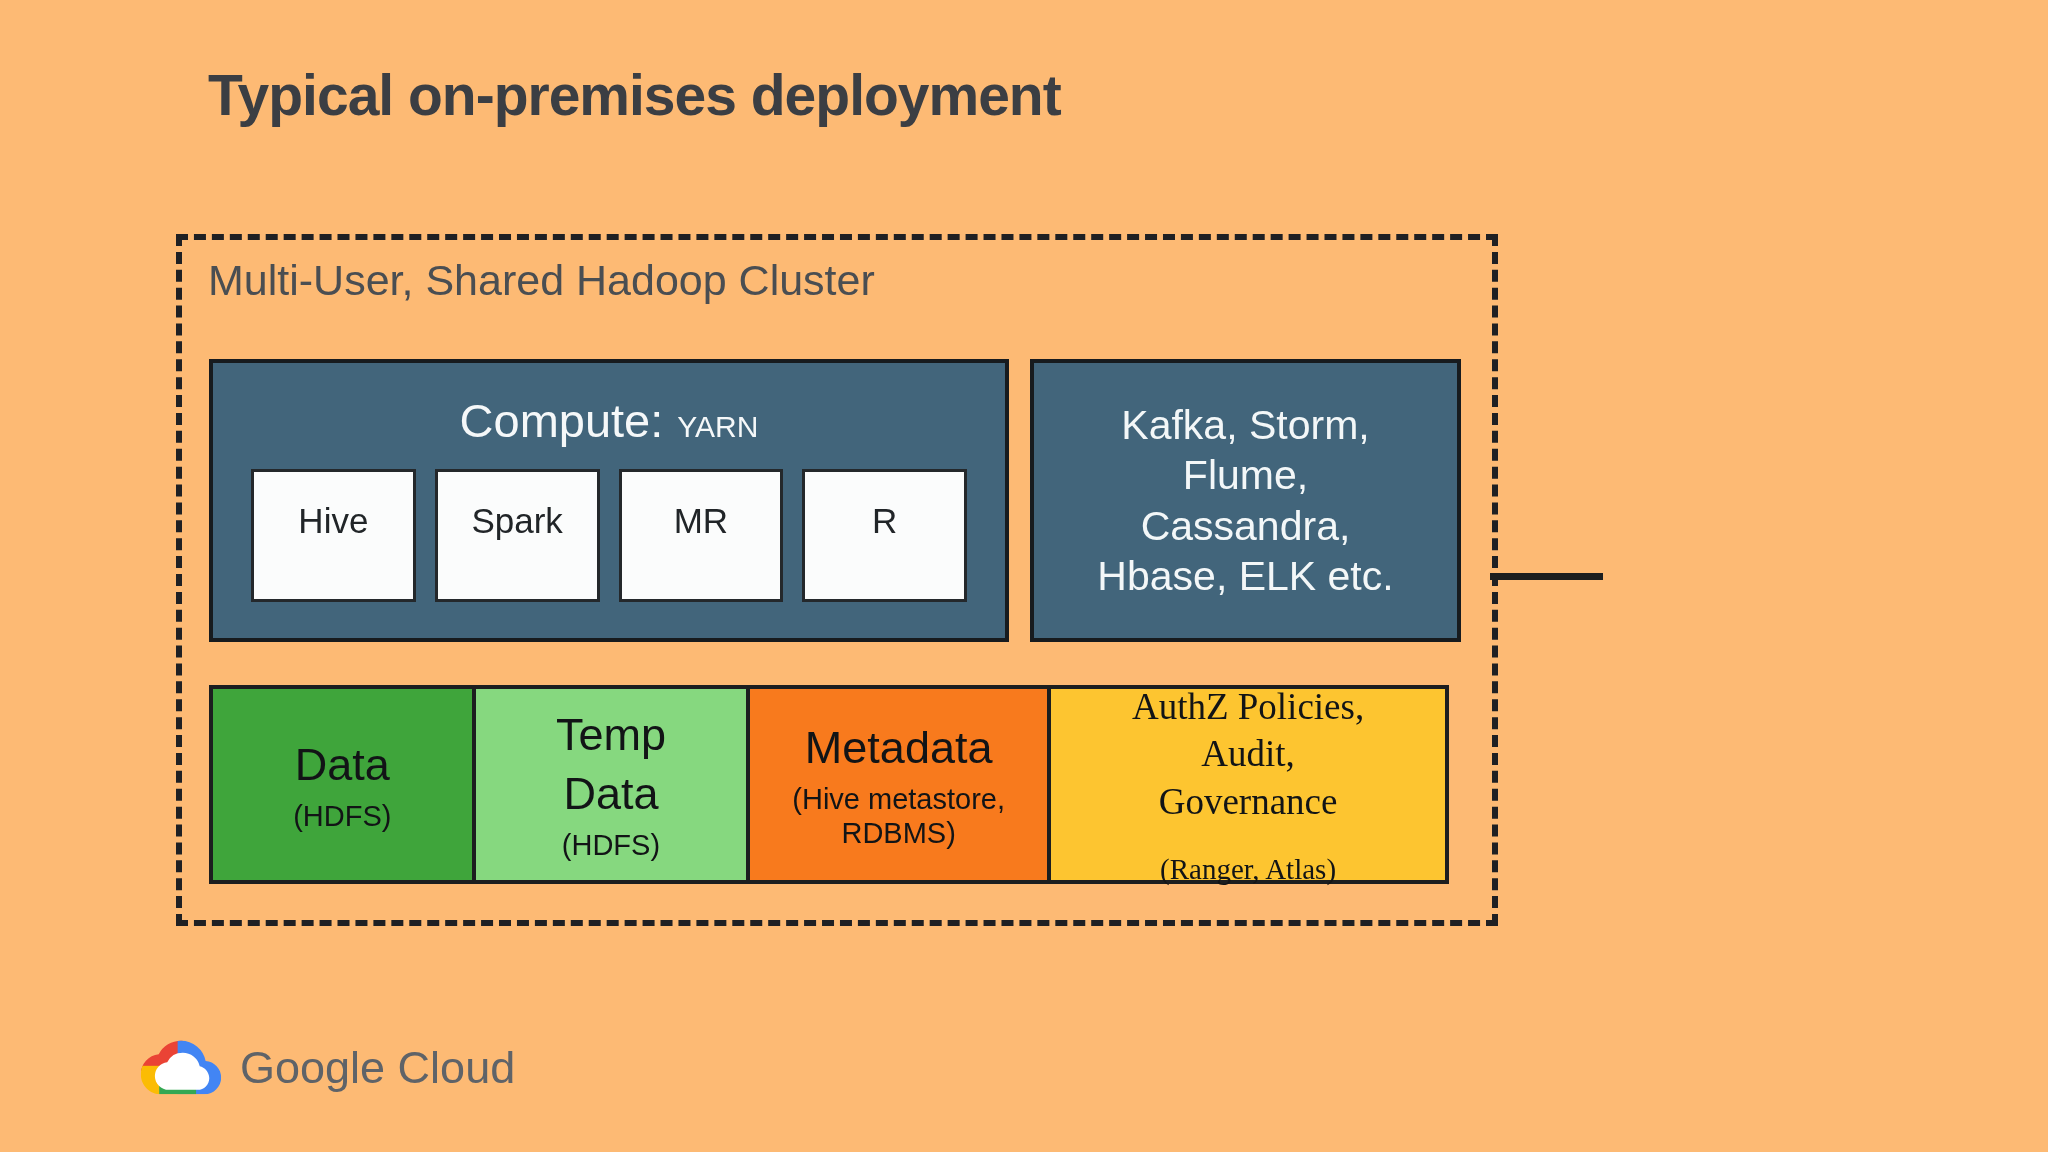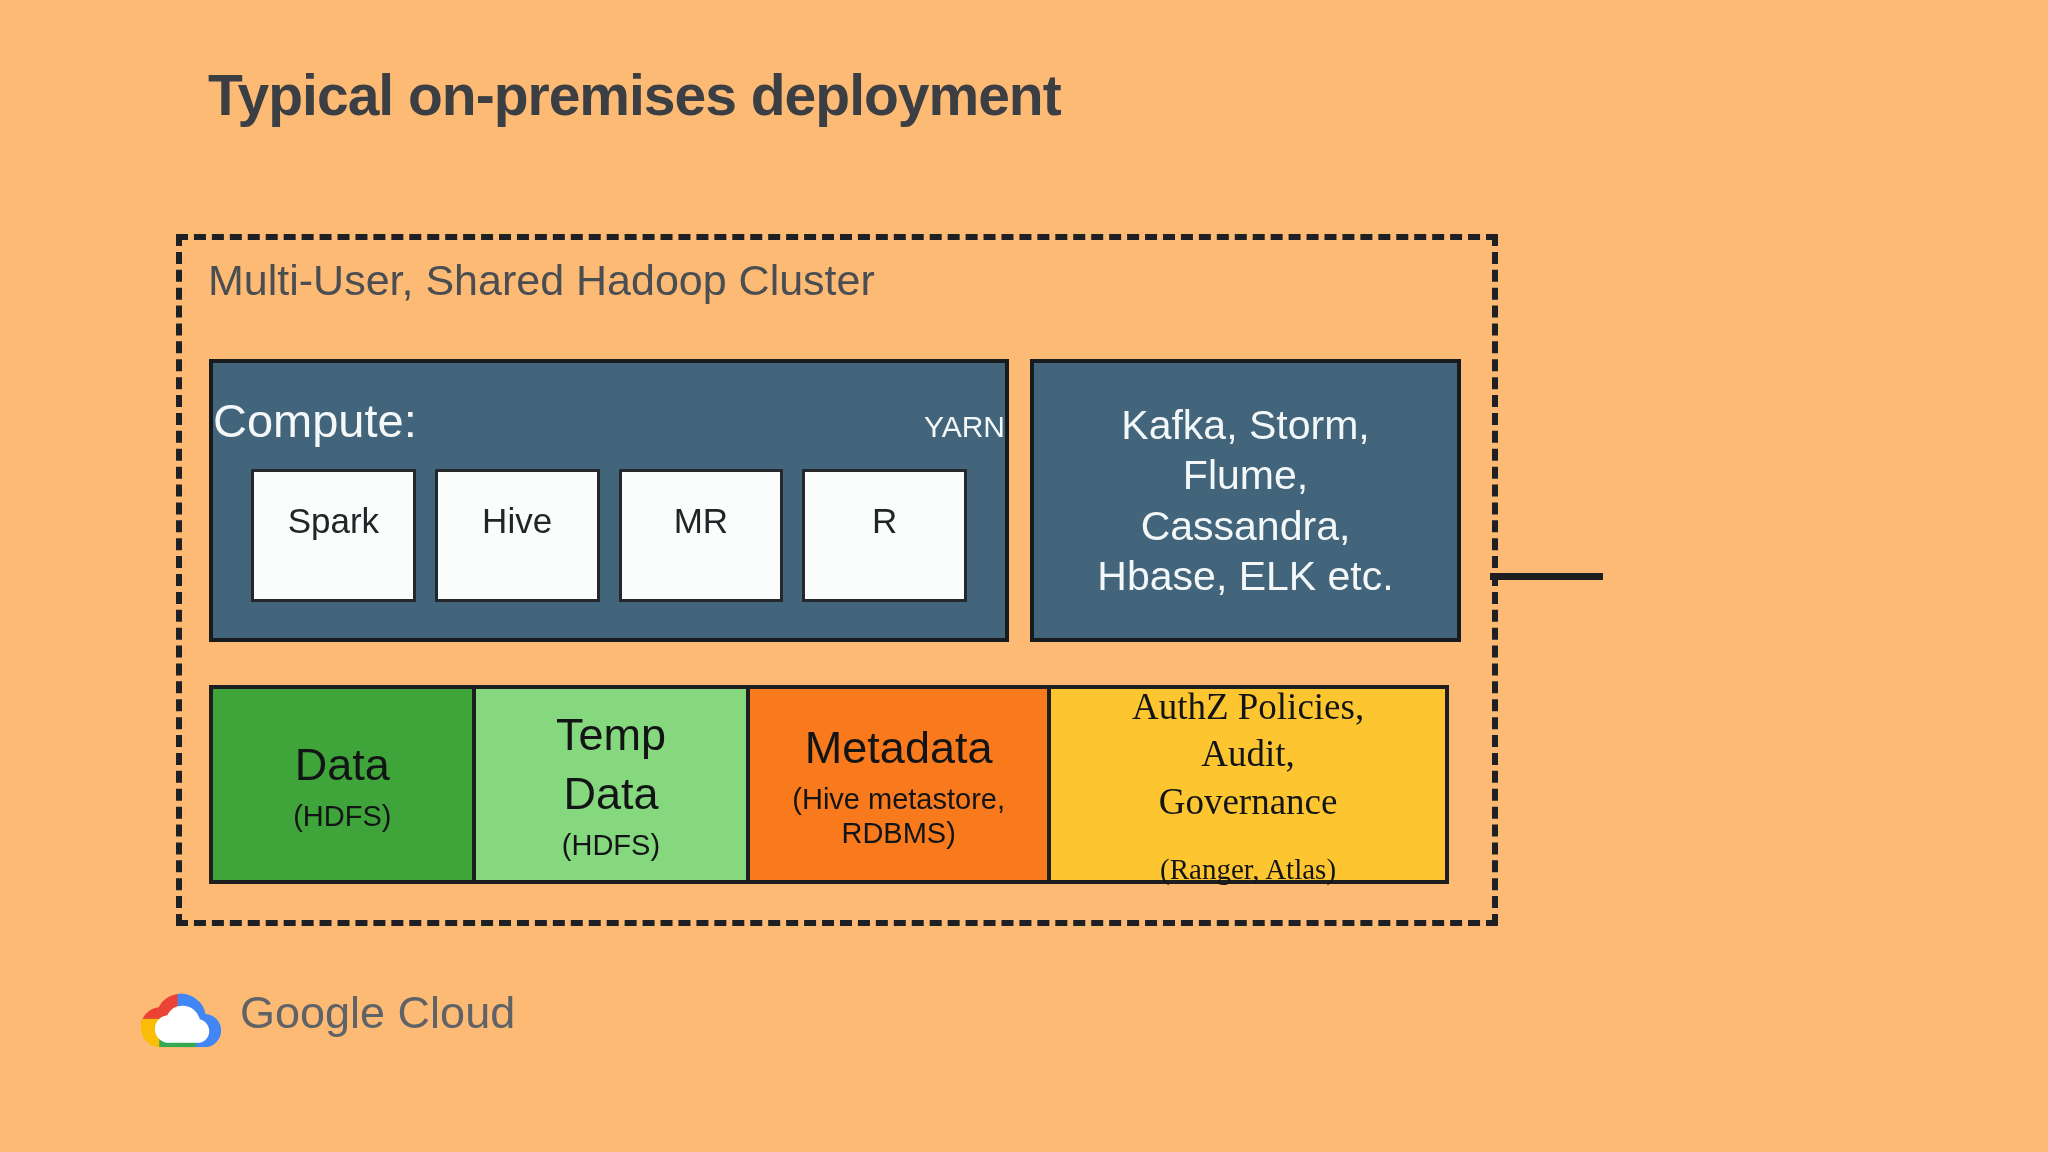--- a/index.html
+++ b/index.html
@@ -17,21 +17,21 @@
   }
   .cluster-label{
     position:absolute;left:26px;top:16px;
     font-size:43px;color:#4a4e52;
   }
   .teal-box{
     position:absolute;background:#42657b;border:4px solid #171b1e;box-sizing:border-box;
   }
   .compute-box{left:27px;top:119px;width:800px;height:283px;}
   .compute-header{
-    display:flex;justify-content:space-between;align-items:baseline;gap:14px;
+    display:flex;justify-content:center;align-items:baseline;gap:14px;
     margin-top:30px;color:#f5f8f9;
   }
   .compute-title{font-size:47px;}
   .compute-engine{font-size:30px;}
   .engines{
     position:absolute;left:38px;right:38px;top:106px;height:133px;
     display:flex;gap:19px;justify-content:center;
   }
   .engine{
     flex:1 1 0;background:#fbfcfc;border:3px solid #24282b;box-sizing:border-box;
@@ -67,43 +67,43 @@
   }
   .authn{
     position:absolute;left:1601px;top:253px;width:271px;height:648px;
     background:#8f8f8f;border:3px solid #4caf50;box-sizing:border-box;
     display:flex;flex-direction:column;justify-content:center;align-items:center;
     text-align:center;color:#17181a;
   }
   .authn-title{font-size:49px;margin-bottom:14px;}
   .authn-line{font-size:37px;line-height:1.25;}
   .footer{
-    position:absolute;left:140px;top:987px;display:flex;gap:18px;
+    position:absolute;left:140px;top:1034px;display:flex;align-items:center;gap:18px;
   }
   .cloud-icon{width:82px;height:67px;}
   .wordmark{font-size:45px;color:#5f6368;letter-spacing:0px;}
 </style>
 </head>
 <body>
 
 <div class="slide">
 
   <div class="title">Typical on-premises deployment</div>
 
   <div class="cluster">
     <div class="cluster-label">Multi-User, Shared Hadoop Cluster</div>
 
     <div class="teal-box compute-box">
       <div class="compute-header">
         <span class="compute-title">Compute:</span>
         <span class="compute-engine">YARN</span>
       </div>
       <div class="engines">
+        <div class="engine">Hive</div>
         <div class="engine">Spark</div>
-        <div class="engine">Hive</div>
         <div class="engine">MR</div>
         <div class="engine">R</div>
       </div>
     </div>
 
     <div class="teal-box streaming-box">
       <div>Kafka, Storm,</div>
       <div>Flume,</div>
       <div>Cassandra,</div>
       <div>Hbase, ELK etc.</div>

